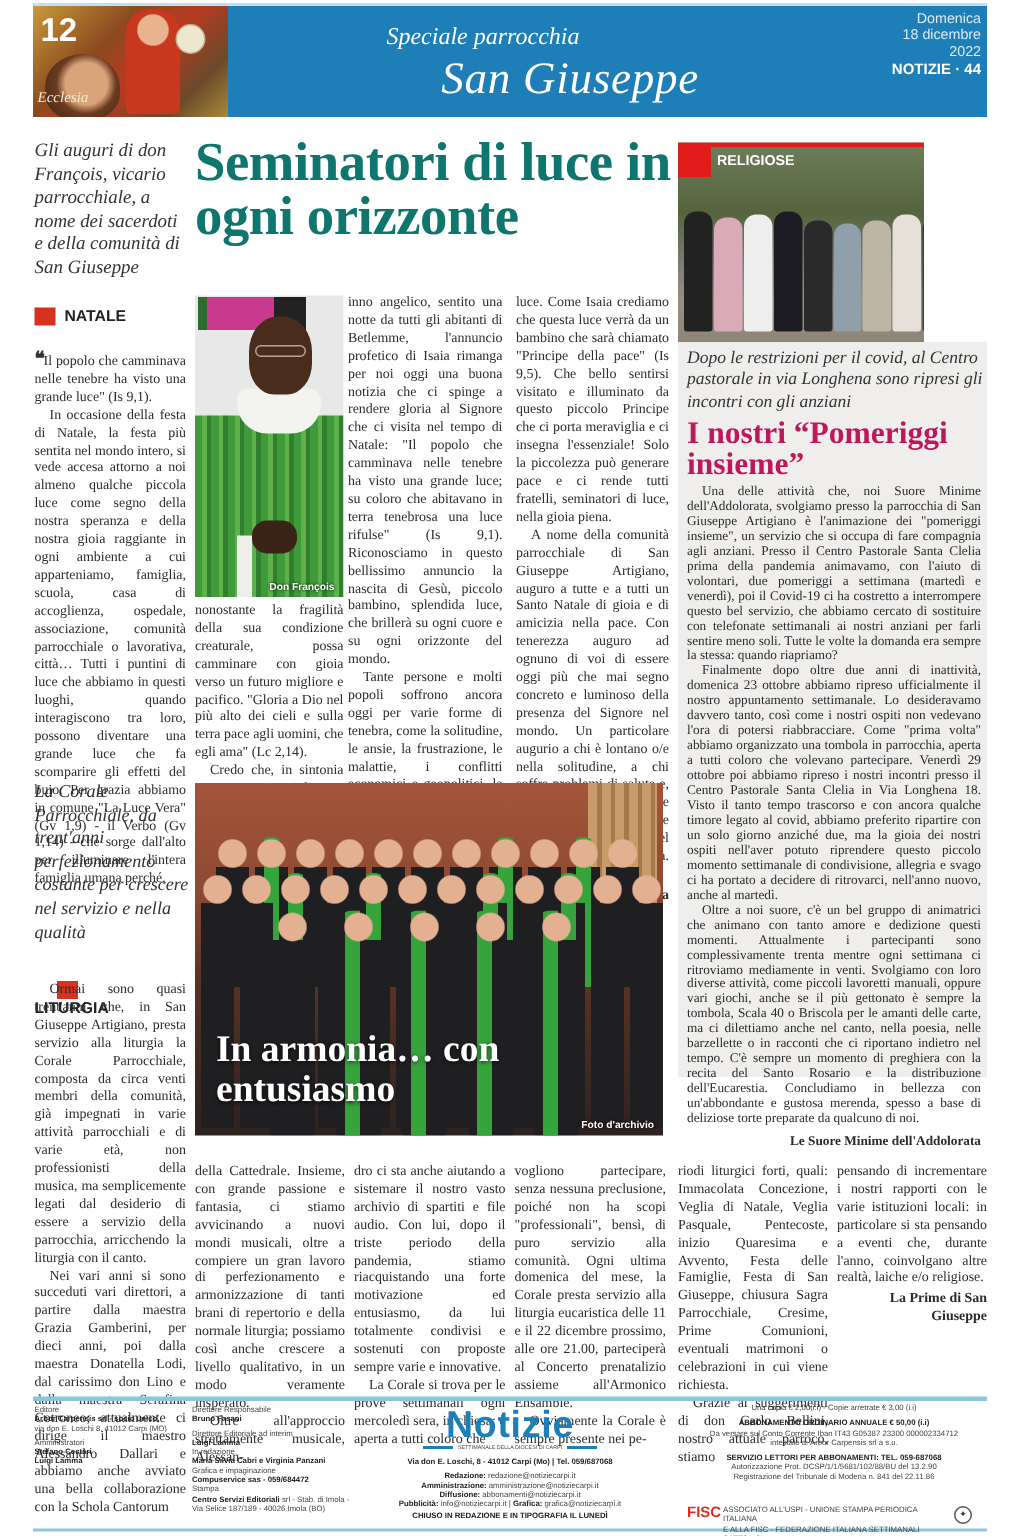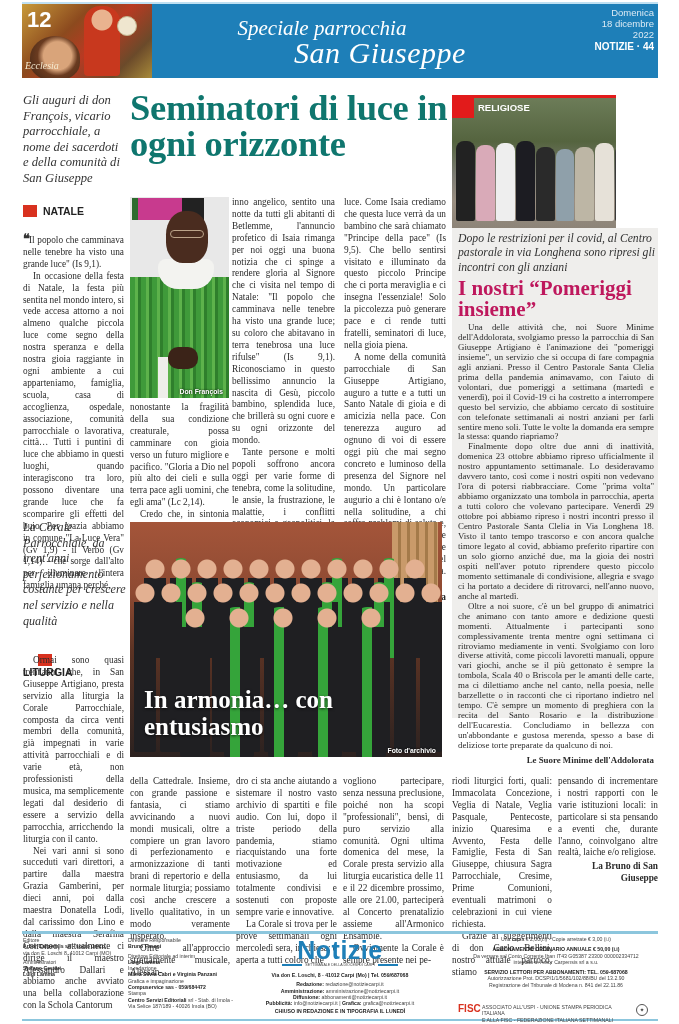--- a/index.html
+++ b/index.html
@@ -8,21 +8,21 @@
 
   
   .header { position: absolute; left: 22px; top: 2px; width: 636px; height: 76px; background: #1e7fb8; border-top: 2px solid #bfe0f2; }
   .header-img { position: absolute; left: 0; top: 0; width: 130px; height: 74px;
     background: linear-gradient(135deg, #c89a3a 0%, #8c4a1e 35%, #b83a22 55%, #6b4a2a 80%, #a88a3a 100%); overflow: hidden; }
   .header-img .angel { position: absolute; left: 62px; top: 2px; width: 36px; height: 70px; background: radial-gradient(circle at 50% 20%, #e9b38f 0 10px, #c8381e 11px 100%); border-radius: 16px 16px 4px 4px; }
   .header-img .host { position: absolute; left: 95px; top: 12px; width: 20px; height: 20px; border-radius: 50%; background: #efe6cf; border: 1px solid #c2b58e; }
   .header-img .face { position: absolute; left: 8px; top: 32px; width: 50px; height: 44px; border-radius: 50% 50% 40% 40%; background: radial-gradient(circle at 55% 45%, #d9a47a 0 14px, #6a3b20 20px, #3e2414 100%); }
   .page-number { position: absolute; left: 5px; top: 3px; font-family: "Liberation Sans", sans-serif; font-size: 22px; font-weight: bold; color: #ffffff; }
   .ecclesia { position: absolute; left: 3px; top: 56px; font-family: "Liberation Serif", serif; font-style: italic; font-size: 10px; color: #f5ead0; }
-  .kicker { position: absolute; left: 0; width: 520px; top: 12px; text-align: center; font-style: italic; font-size: 21px; color: #ffffff; padding-left: 80px; }
+  .kicker { position: absolute; left: 0; width: 520px; top: 12px; text-align: center; font-style: italic; font-size: 16px; color: #ffffff; padding-left: 80px; }
   .header-title { position: absolute; left: 0; width: 636px; top: 32px; text-align: center; font-style: italic; font-size: 30px; color: #ffffff; padding-left: 80px; letter-spacing: 0.5px; }
   .issue { position: absolute; right: 4px; top: 3px; text-align: right; font-family: "Liberation Sans", sans-serif; font-size: 9.5px; line-height: 11px; color: #dbeaf4; }
   .issue .pub { font-weight: bold; color: #ffffff; font-size: 10px; margin-top: 1px; }
 
   
   .col { position: absolute; font-size: 9.3px; line-height: 11.9px; text-align: justify; hyphens: auto; color: #2b2b2b; }
   .col p { text-indent: 10px; }
   .col p.noind { text-indent: 0; }
   .sig { text-align: right; font-weight: bold; text-indent: 0 !important; margin-top: 2px; }
 
@@ -233,21 +233,21 @@
 <div class="col" style="left:343px; top:776px; width:101px;">
   <p class="noind">vogliono partecipare, senza nessuna preclusione, poiché non ha scopi "professionali", bensì, di puro servizio alla comunità. Ogni ultima domenica del mese, la Corale presta servizio alla liturgia eucaristica delle 11 e il 22 dicembre prossimo, alle ore 21.00, parteciperà al Concerto prenatalizio assieme all'Armonico Ensamble.</p>
   <p>Ovviamente la Corale è sempre presente nei pe-</p>
 </div>
 <div class="col" style="left:452px; top:776px; width:100px;">
   <p class="noind">riodi liturgici forti, quali: Immacolata Concezione, Veglia di Natale, Veglia Pasquale, Pentecoste, inizio Quaresima e Avvento, Festa delle Famiglie, Festa di San Giuseppe, chiusura Sagra Parrocchiale, Cresime, Prime Comunioni, eventuali matrimoni o celebrazioni in cui viene richiesta.</p>
   <p>Grazie ai suggerimenti di don Carlo Bellini, nostro attuale parroco, stiamo</p>
 </div>
 <div class="col" style="left:558px; top:776px; width:100px;">
   <p class="noind">pensando di incrementare i nostri rapporti con le varie istituzioni locali: in particolare si sta pensando a eventi che, durante l'anno, coinvolgano altre realtà, laiche e/o religiose.</p>
-  <p class="sig">La Bruno di San Giuseppe</p>
+  <p class="sig">La Prime di San Giuseppe</p>
 </div>
 
 <div class="footer-rule" style="top:931px;"></div>
 <div class="footer-rule" style="top:1019px; height:2px;"></div>
 
 <div class="foot" style="left:23px; top:937px; width:100px;">
   <div>Editore</div>
   <div><b>Arbor Carpensis srl - socio unico,</b></div>
   <div>via don E. Loschi 8, 41012 Carpi (MO)</div>
   <div class="gap"></div>

